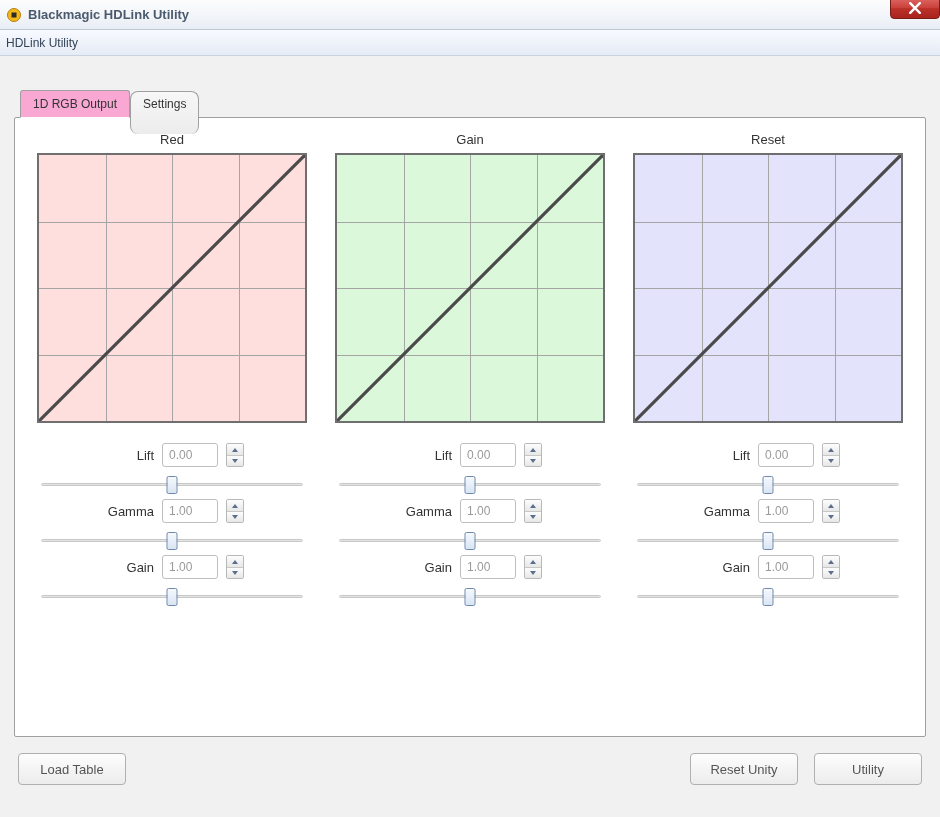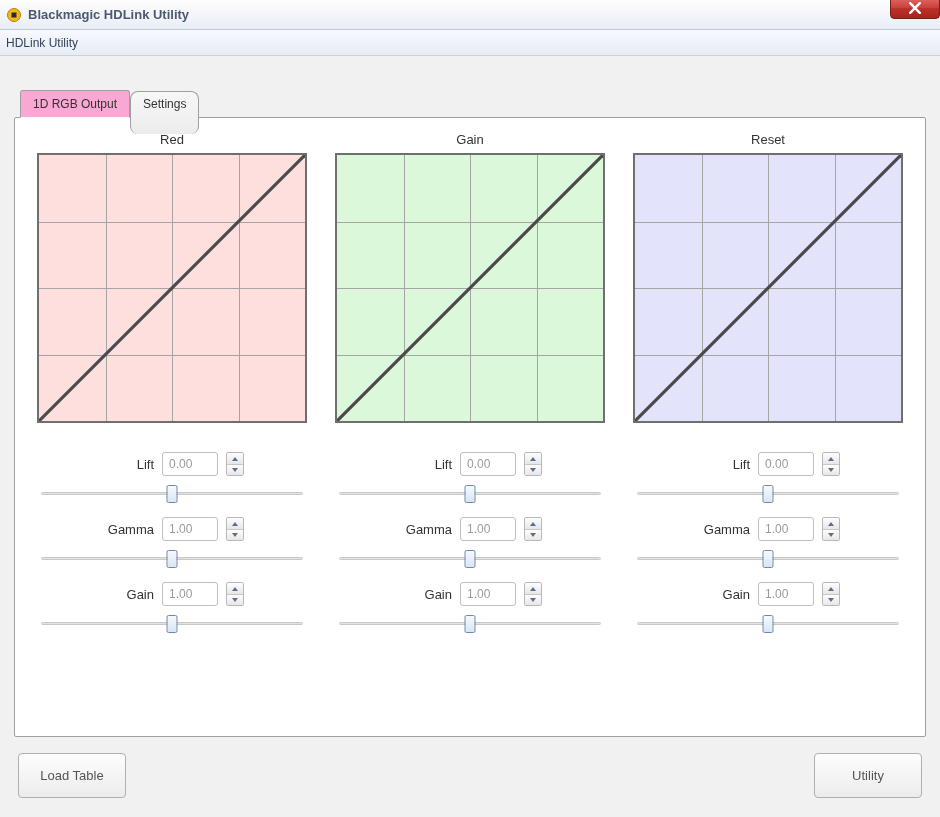--- a/index.html
+++ b/index.html
@@ -131,21 +131,21 @@
     inset:0;
   }
   .diag svg { width:100%; height:100%; display:block; }
 
   .param-block { width: 270px; margin-top: 14px; }
   .param-row {
     display:flex;
     align-items:center;
     justify-content:center;
     gap: 8px;
-    margin-top: 15px;
+    margin-top: 6px;
   }
   .param-label {
     width: 54px;
     text-align:right;
     color:#333;
     font-size:13px;
   }
   .param-input {
     width: 56px;
     height: 24px;
@@ -202,21 +202,21 @@
   }
 
   .footer-btns {
     display:flex;
     justify-content: space-between;
     margin-top: 16px;
     padding: 0 4px;
   }
   .btn {
     min-width: 108px;
-    height: 45px;
+    height: 32px;
     border: 1px solid #b0b0b0;
     border-radius: 4px;
     background: linear-gradient(to bottom, #fdfdfd, #ececec);
     color:#555;
     font-size: 13px;
     display:inline-flex;
     align-items:center;
     justify-content:center;
     cursor:pointer;
     padding: 0 16px;
@@ -515,18 +515,21 @@
   </div>
 
   <div class="footer-btns">
     <div class="btn-group">
       <div class="btn">
           <span>Load Table</span>
         </div>
     </div>
     <div class="btn-group">
       <div class="btn">
+          <span>Reset Unity</span>
+        </div>
+      <div class="btn">
           <span>Utility</span>
         </div>
     </div>
   </div>
 
 </div>
 
 </body></html>

